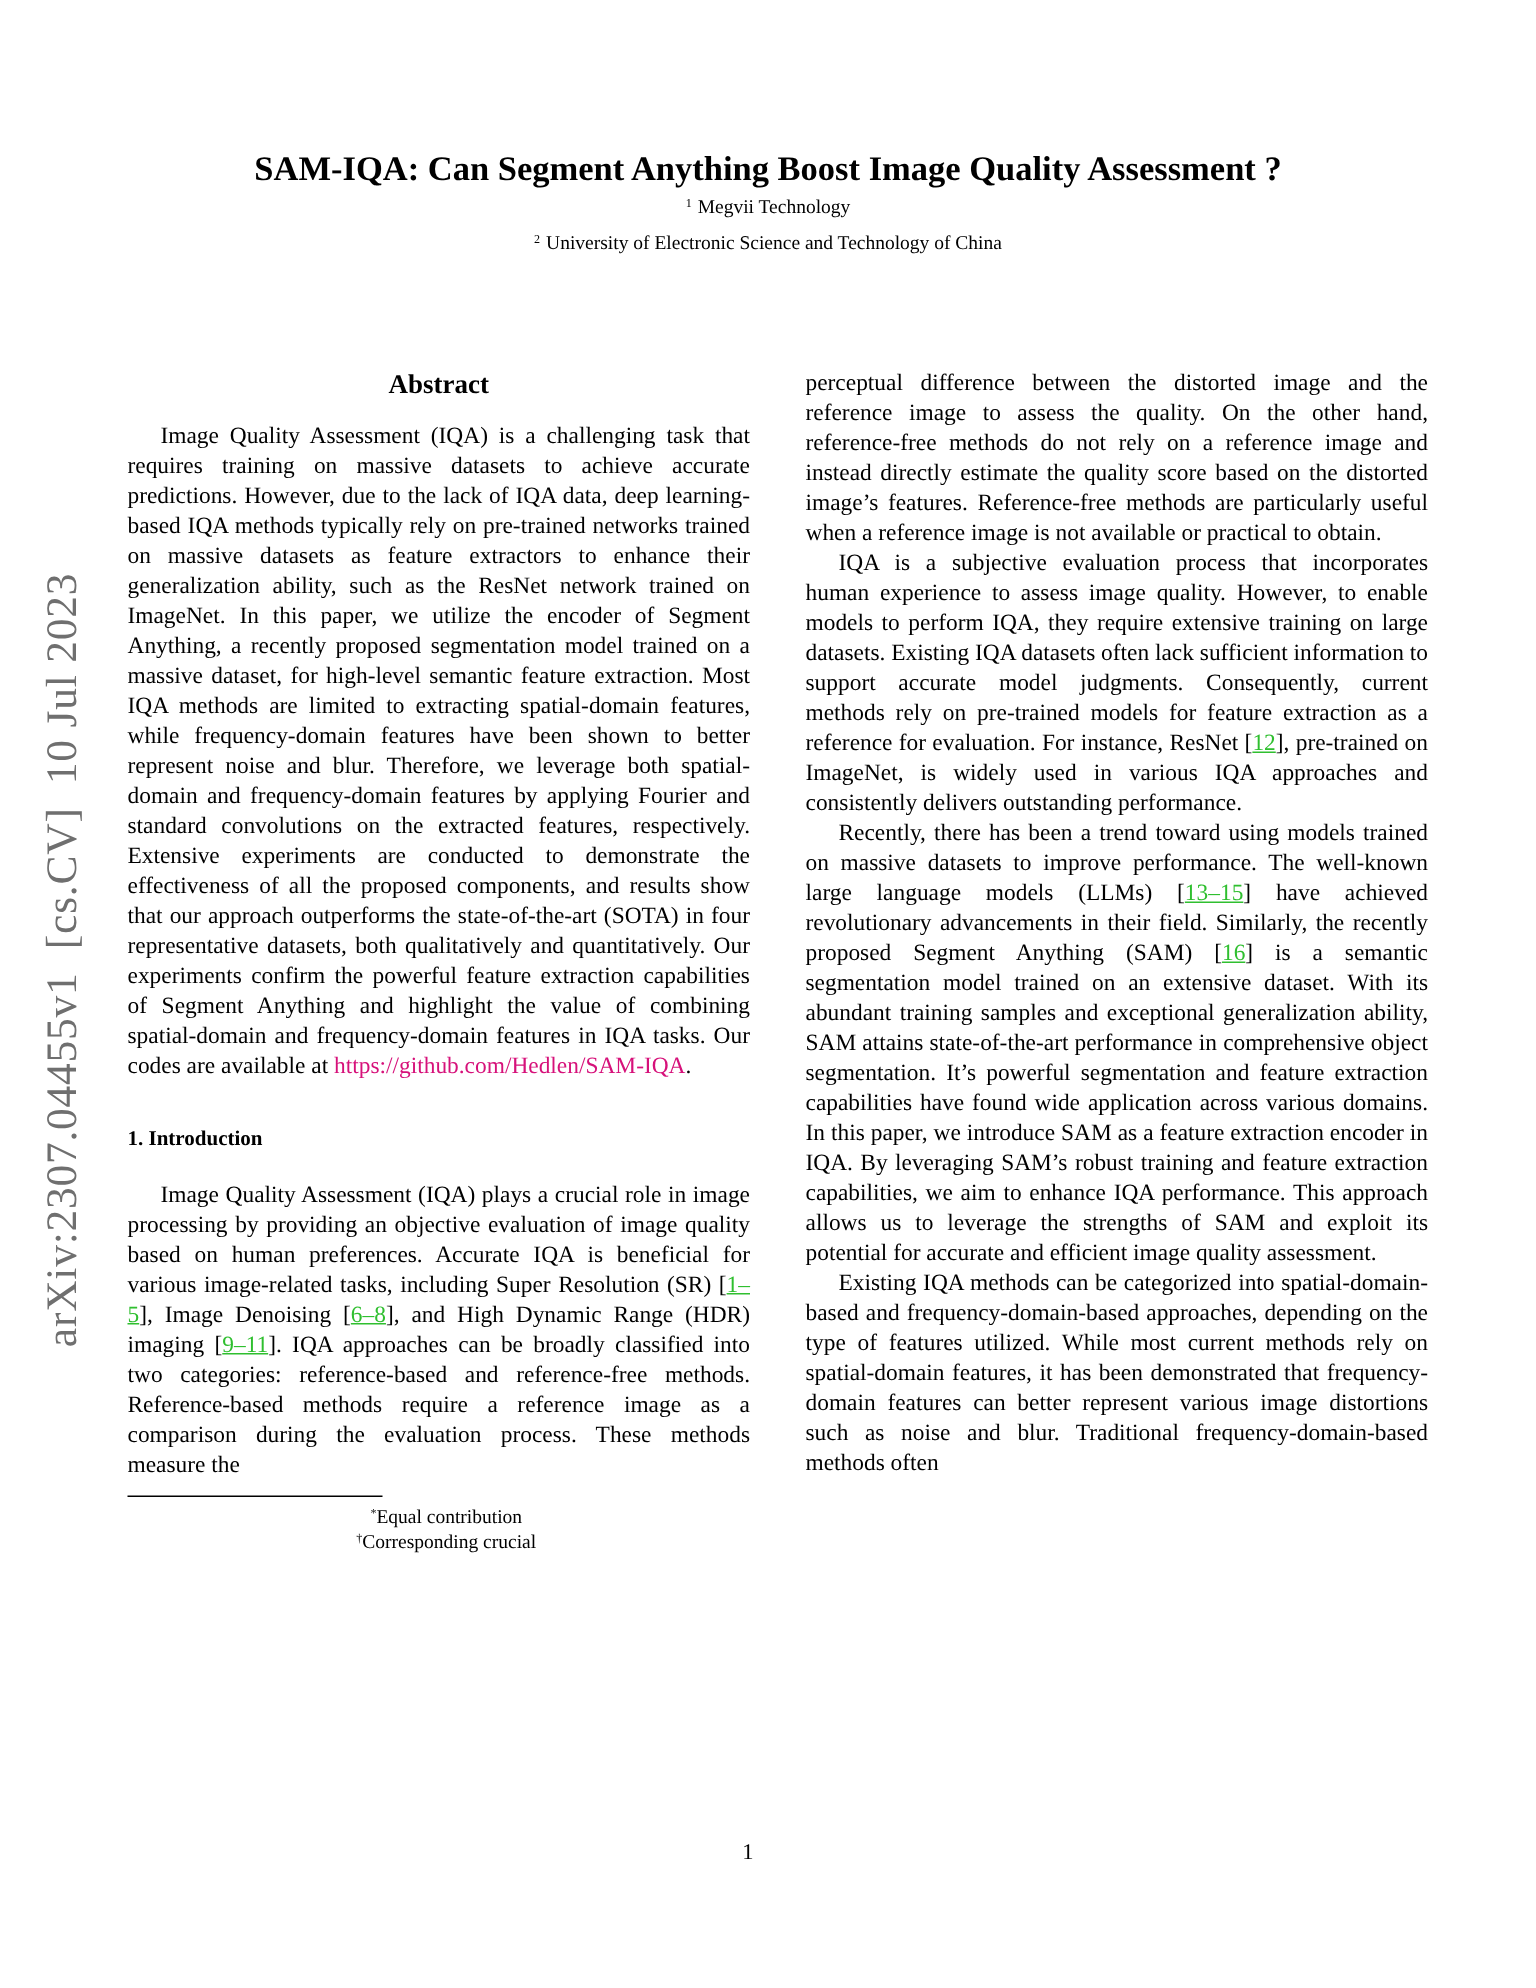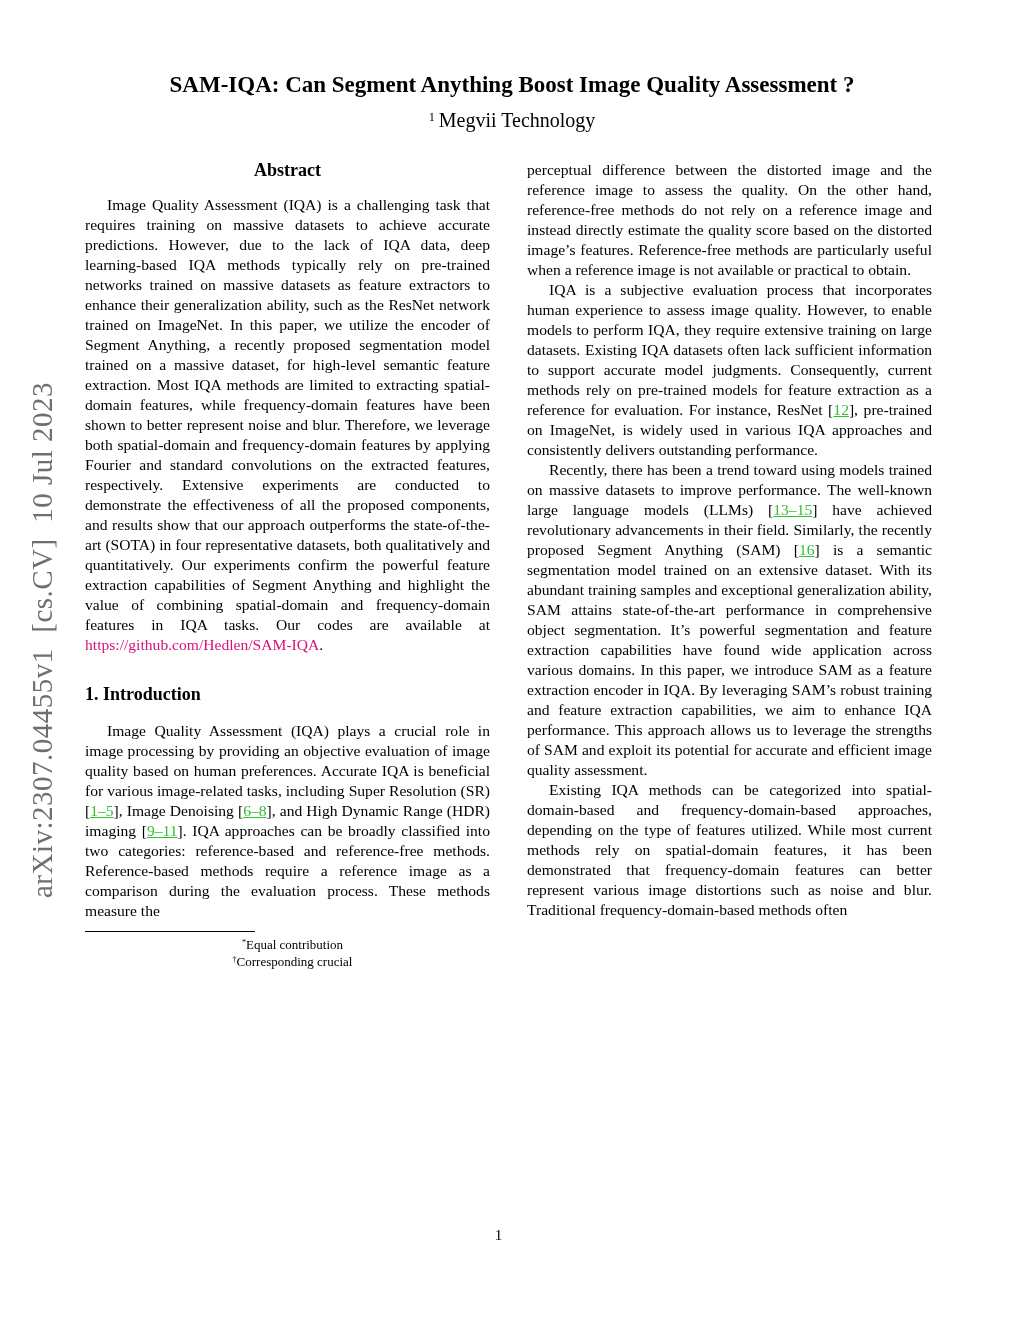--- a/index.html
+++ b/index.html
@@ -18,59 +18,59 @@
     left: 42px;
     top: 640px;
     transform: translate(-50%, -50%) rotate(-90deg);
     transform-origin: center center;
     white-space: pre;
     font-size: 29px;
     color: var(--watermark, #6f6f6f);
     letter-spacing: 0.5px;
   }
   
-  .header { padding-top: 72px; text-align: center; }
+  .header { padding-top: 100px; text-align: center; }
   .paper-title { font-size: 23px; font-weight: bold; margin: 0; }
   .authors-line { margin-top: 30px; font-size: 17.5px; }
   .author { display: inline-block; margin: 0 13px; }
   .author sup, .affil sup, .fn sup {
     font-size: 0.62em;
     position: relative;
     top: -0.45em;
     line-height: 0;
     vertical-align: baseline;
   }
   .author sup { margin-left: 3px; }
-  .affiliations { margin-top: 10px; font-size: 20px; line-height: 24px; }
+  .affiliations { margin-top: 0; font-size: 13px; line-height: 24px; }
   .affil sup { margin-right: 4px; }
   
   .columns {
     display: flex;
     gap: 37px;
-    padding: 0 92px 0 85px;
-    margin-top: 28px;
+    padding: 0 72px 0 85px;
+    margin-top: 72px;
     text-align: justify;
     font-size: 15.6px;
     line-height: 20px;
     hyphens: auto;
     -webkit-hyphens: auto;
   }
   .col { flex: 1 1 0; min-width: 0; }
   .abstract-heading {
     text-align: center;
     font-size: 18px;
     font-weight: bold;
     margin: 0 0 15px 0;
   }
   .abstract-body {
     text-indent: 22px;
     margin: 0;
   }
   .section-heading {
-    font-size: 18px;
+    font-size: 14px;
     font-weight: bold;
     text-align: left;
     margin: 29px 0 17px 0;
   }
   p.body-par { margin: 0; text-indent: 22px; }
   p.no-indent { text-indent: 0; }
   .seg-cite { color: var(--citation, #2fbf2f); text-decoration: underline; }
   .seg-link { color: var(--link, #d6117a); cursor: pointer; }
   .footnotes { margin-top: 10px; font-size: 13px; line-height: 17px; text-align: center; }
   .footnote-rule { width: 170px; border-top: 1.2px solid #000; margin-bottom: 4px; }
@@ -88,20 +88,21 @@
 <body>
 
 <div class="page">
 
   <div class="arxiv-watermark">arXiv:2307.04455v1  [cs.CV]  10 Jul 2023</div>
 
   <div class="header">
     <h1 class="paper-title">SAM-IQA: Can Segment Anything Boost Image Quality Assessment ?</h1>
     <div class="affiliations">
         <div class="affil"><sup>1</sup><span>Megvii Technology</span></div>
+        <div class="affil"><sup>2</sup><span>University of Electronic Science and Technology of China</span></div>
       </div>
   </div>
 
   <div class="columns">
 
     <div class="col">
       <div class="abstract-heading">Abstract</div>
       <p class="abstract-body"><span class="seg-text">Image Quality Assessment (IQA) is a challenging task that requires training on massive datasets to achieve accurate predictions. However, due to the lack of IQA data, deep learning-based IQA methods typically rely on pre-trained networks trained on massive datasets as feature extractors to enhance their generalization ability, such as the ResNet network trained on ImageNet. In this paper, we utilize the encoder of Segment Anything, a recently proposed segmentation model trained on a massive dataset, for high-level semantic feature extraction. Most IQA methods are limited to extracting spatial-domain features, while frequency-domain features have been shown to better represent noise and blur. Therefore, we leverage both spatial-domain and frequency-domain features by applying Fourier and standard convolutions on the extracted features, respectively. Extensive experiments are conducted to demonstrate the effectiveness of all the proposed components, and results show that our approach outperforms the state-of-the-art (SOTA) in four representative datasets, both qualitatively and quantitatively. Our experiments confirm the powerful feature extraction capabilities of Segment Anything and highlight the value of combining spatial-domain and frequency-domain features in IQA tasks. Our codes are available at </span><span class="seg-link">https://github.com/Hedlen/SAM-IQA</span><span class="seg-text">.</span></p>
 
       <div class="section-heading">1. Introduction</div>

